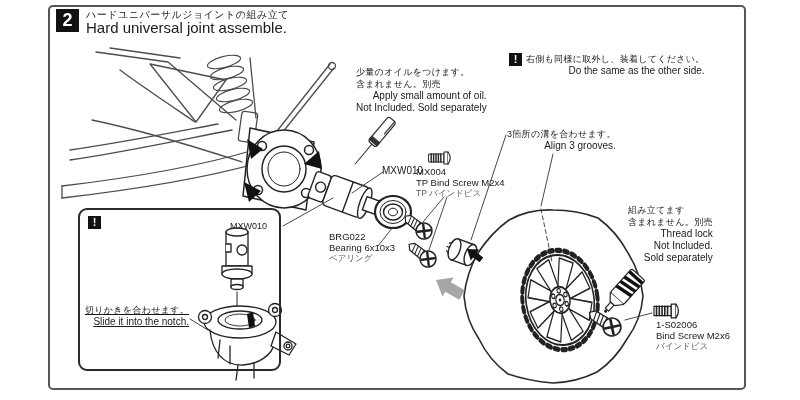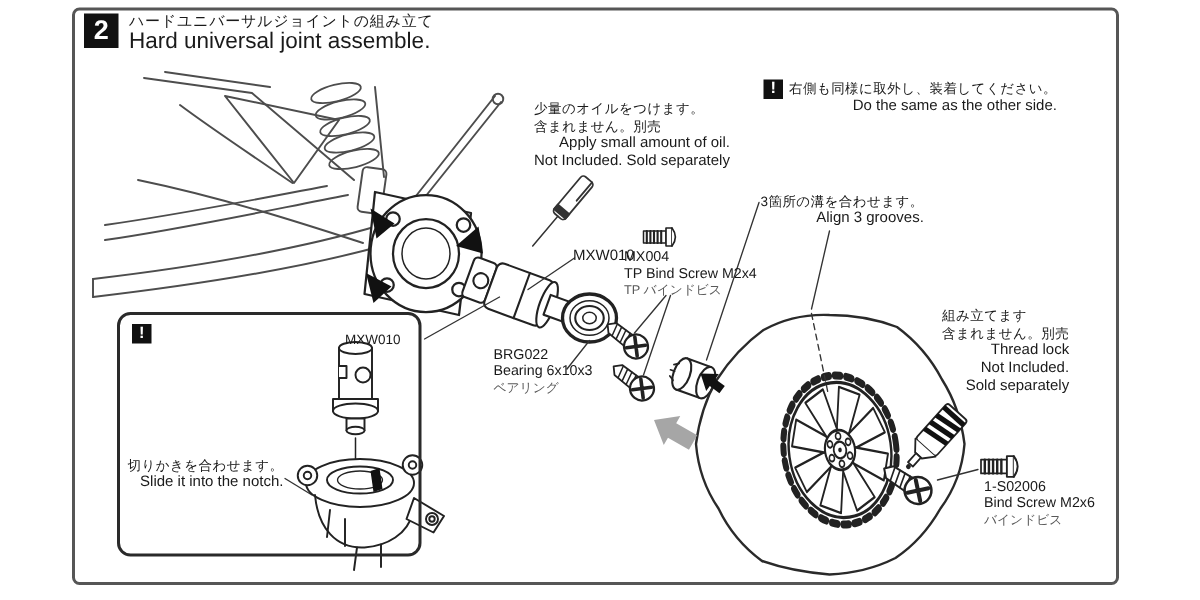--- a/index.html
+++ b/index.html
@@ -33,21 +33,21 @@
   .plabel .d-jp{font-size:8.5px;line-height:11px;color:#595959;}
   .label-mxw010{left:382px;top:165px;font-size:10px;line-height:12px;}
   .label-mx004{left:416px;top:166px;}
   .label-brg022{left:329px;top:231px;}
   .label-s02006{left:656px;top:319px;}
 
   .box-sideways{position:absolute;left:78px;top:208px;width:203px;height:163px;
                 border:2px solid #2a2a2a;border-radius:9px;box-sizing:border-box;background:transparent;}
   .box-head{position:absolute;left:8px;top:6px;}
   .box-mxw010{position:absolute;left:150px;top:11px;font-size:9px;}
-  .box-notch{position:absolute;left:5px;top:94px;}
+  .box-notch{position:absolute;left:5px;top:94px;text-decoration:underline;}
 </style>
 </head>
 <body>
 
 <div class="page">
 
   <div class="frame"></div>
 
   <svg class="art" width="800" height="400" viewBox="0 0 800 400" stroke-linecap="round" stroke-linejoin="round">
     <defs>

